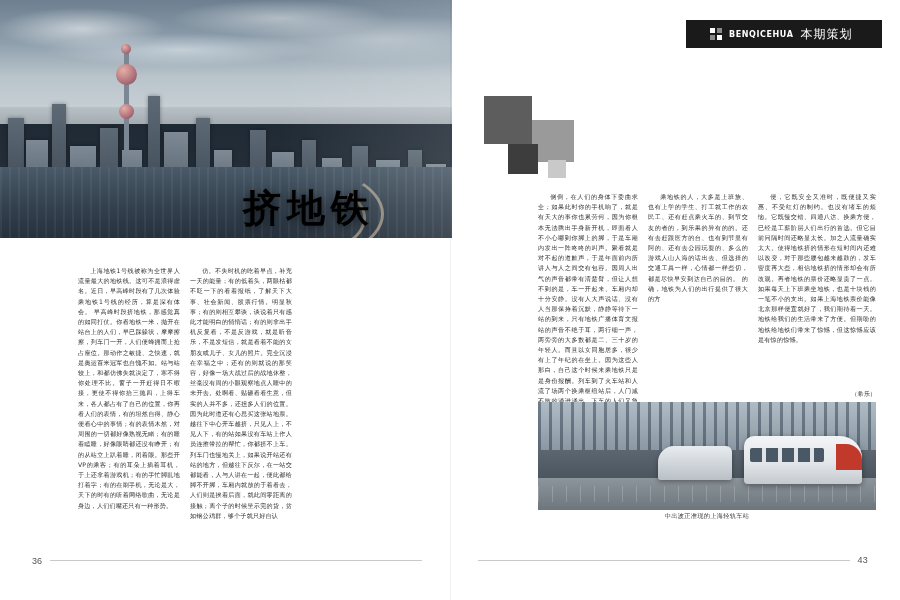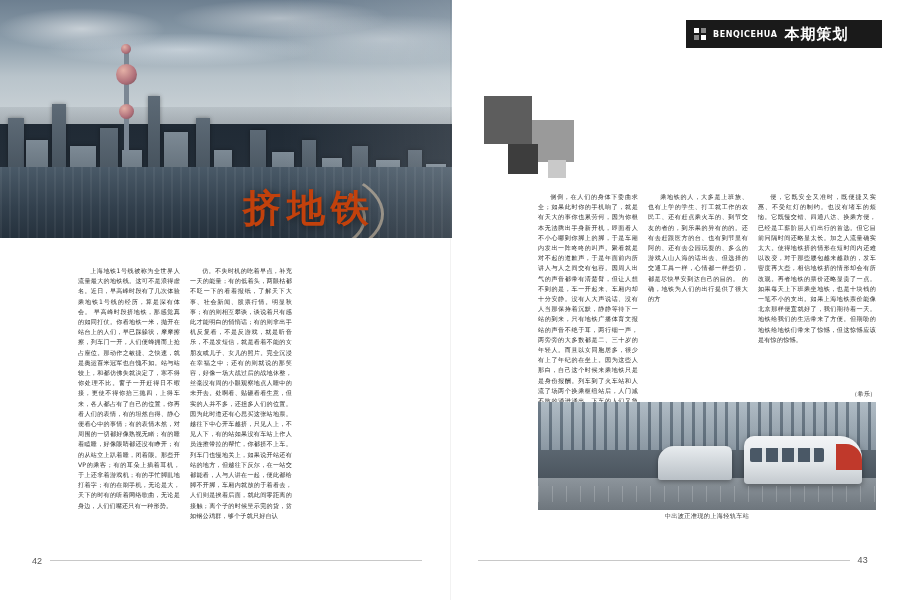--- a/index.html
+++ b/index.html
@@ -86,21 +86,21 @@
 
   
   .hero-title {
     position: absolute;
     left: 243px;
     top: 183px;
     font-family: "DejaVu Serif", "Liberation Serif", serif;
     font-weight: bold;
     font-size: 38px;
     letter-spacing: 6px;
-    color: #c2410c;
+    color: #000000;
     text-shadow: 0 2px 8px rgba(0,0,0,.55);
     white-space: nowrap;
   }
 
   
   .sq {
     position: absolute;
   }
   .sq1 { left: 484px; top: 96px;  width: 48px; height: 48px; background:#5d5d5d; }
   .sq2 { left: 532px; top: 120px; width: 42px; height: 42px; background:#9a9a9a; }
@@ -116,40 +116,40 @@
   }
   .masthead-inner {
     position: absolute;
     right: 18px;
     top: 20px;
     width: 196px;
     height: 28px;
     display: flex;
     align-items: center;
     gap: 7px;
-    padding-left: 8px;
+    padding-left: 24px;
     box-sizing: border-box;
     color: #ffffff;
   }
   .mast-dots {
     display: grid;
     grid-template-columns: repeat(2, 5px);
     grid-template-rows: repeat(2, 5px);
     gap: 2px;
   }
   .mast-dots i { display: block; width: 5px; height: 5px; background: #ffffff; }
   .mast-dots i.dim { background: #8a8a8a; }
   .mast-en {
     font-size: 8px;
     font-weight: bold;
     letter-spacing: .6px;
   }
   .mast-cn {
-    font-size: 15px;
-    font-weight: bold;
+    font-size: 12px;
+    font-weight: normal;
     letter-spacing: 1px;
   }
 
   
   .col {
     position: absolute;
     font-family: "DejaVu Sans", "Liberation Sans", sans-serif;
     font-size: 6.1px;
     line-height: 10.2px;
     color: #2e2e2e;
@@ -357,17 +357,17 @@
     <div class="p2-ground"></div>
     <div class="p2-platform"></div>
     <div class="p2-train2"></div>
     <div class="p2-train"></div>
     <div class="p2-rails"></div>
   </div>
   <div class="p2-caption">中出波正准现的上海轻轨车站</div>
 
   <div class="rule rule-left"></div>
   <div class="rule rule-right"></div>
-  <div class="folio folio-left">42</div>
+  <div class="folio folio-left">36</div>
   <div class="folio folio-right">43</div>
 
   <div class="gutter"></div>
 </div>
 
 </body></html>

